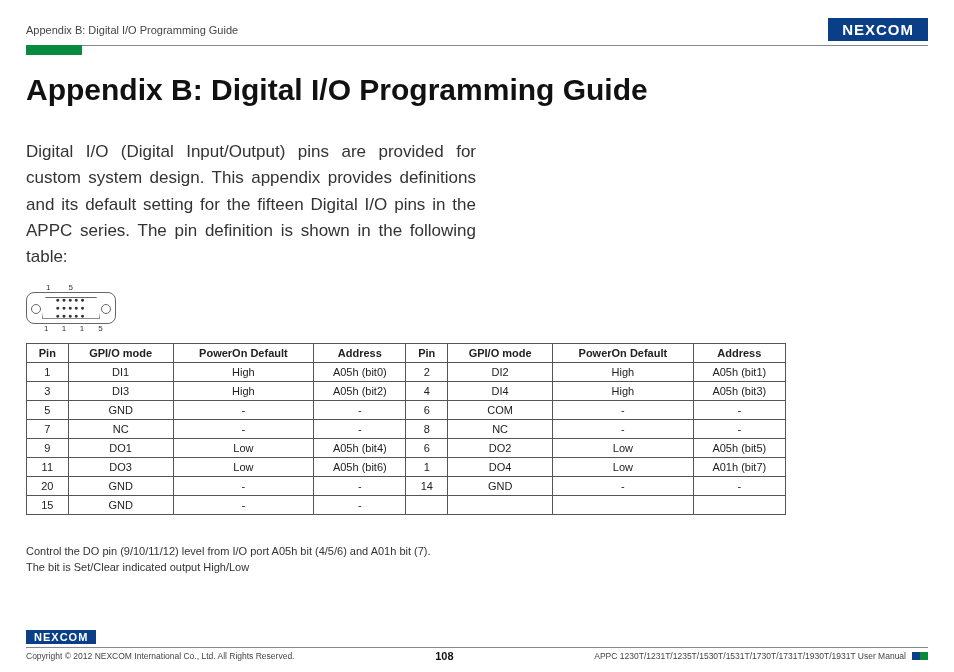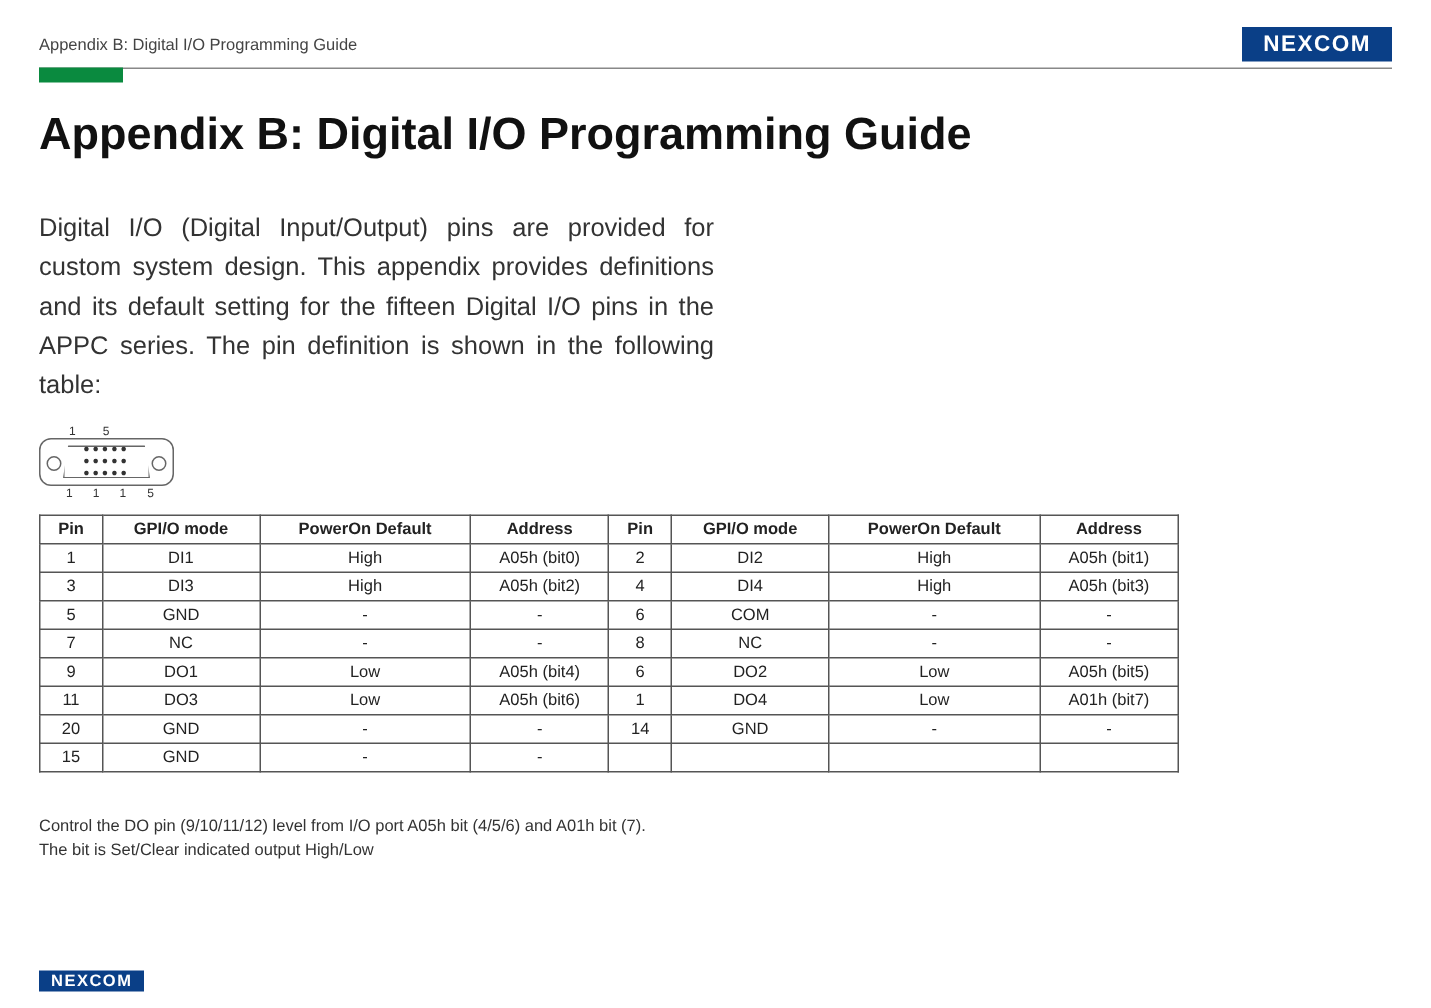--- a/index.html
+++ b/index.html
@@ -213,13 +213,24 @@
 
 <div class="note">
   <div>Control the DO pin (9/10/11/12) level from I/O port A05h bit (4/5/6) and A01h bit (7).</div>
   <div>The bit is Set/Clear indicated output High/Low</div>
 </div>
 
 <div class="footer">
   <span class="footer-logo">
     <span>NE</span><span>X</span><span>COM</span>
   </span>
+  <div class="footer-line">
+    <span>Copyright © 2012 NEXCOM International Co., Ltd. All Rights Reserved.</span>
+    <span class="pgnum">108</span>
+    <span style="display:flex; align-items:center; gap:6px;">
+      <span>APPC 1230T/1231T/1235T/1530T/1531T/1730T/1731T/1930T/1931T User Manual</span>
+      <span class="ft-right-sq">
+        <span class="sq b"></span>
+        <span class="sq g"></span>
+      </span>
+    </span>
+  </div>
 </div>
 
 </body></html>

